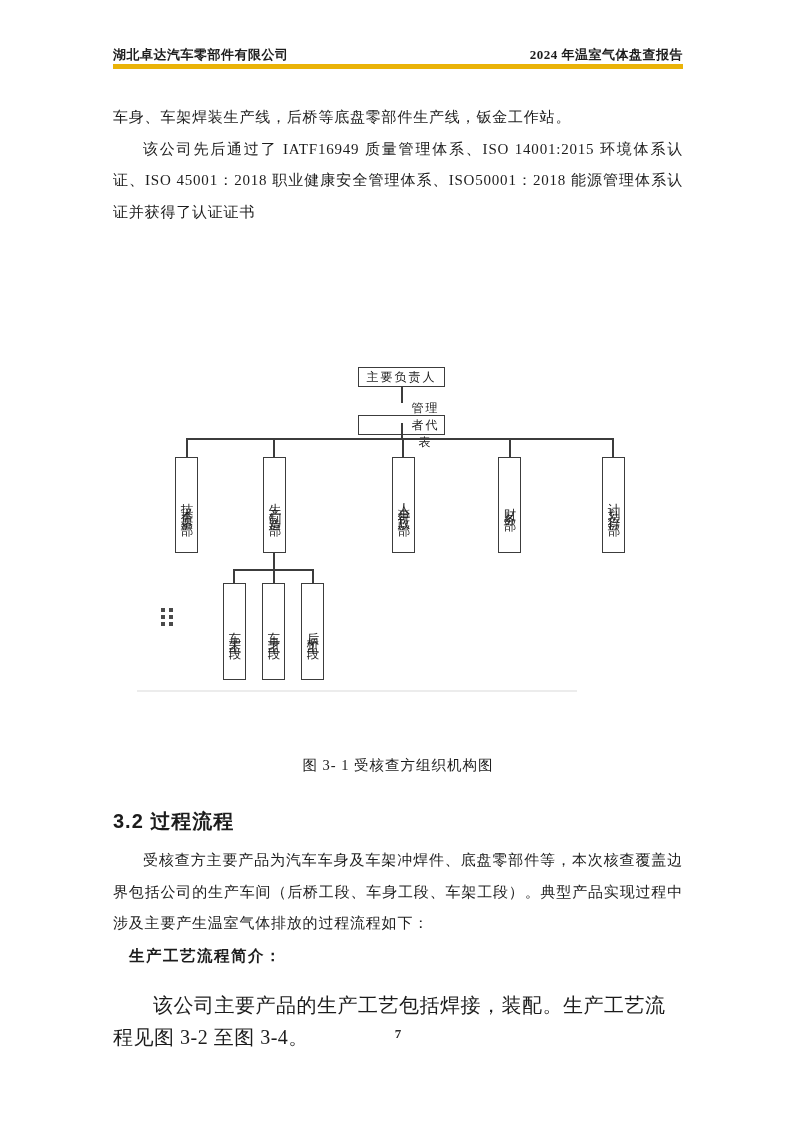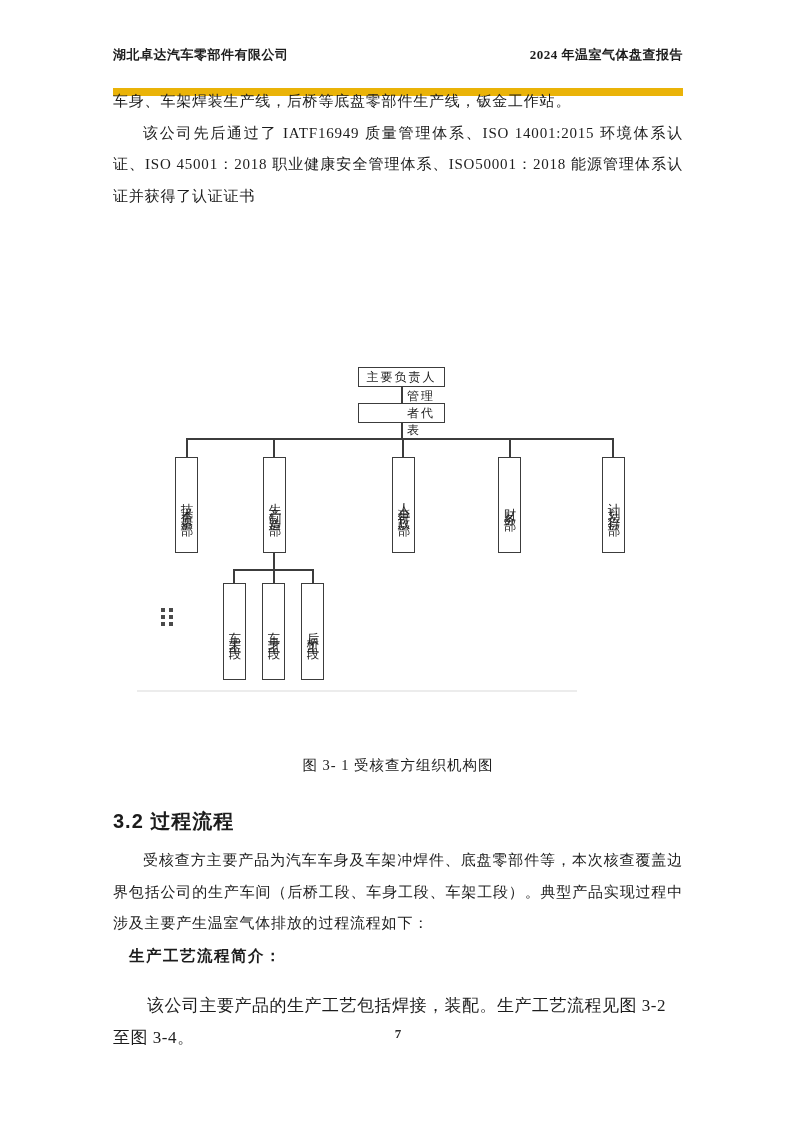--- a/index.html
+++ b/index.html
@@ -4,32 +4,32 @@
 <title>Report Page</title>
 <style>
   html,body{margin:0;padding:0;background:#ffffff;}
   .page{position:relative;width:794px;height:1123px;background:#ffffff;overflow:hidden;
         color:#1c1c1c;font-family:"Liberation Serif","DejaVu Serif",serif;}
   .content{position:absolute;left:113px;top:0;width:570px;height:1123px;}
 
   
   .header{position:absolute;left:0;top:46px;width:570px;display:flex;justify-content:space-between;
           align-items:center;font-size:13px;font-weight:bold;letter-spacing:0.5px;
-          padding-bottom:24px;border-bottom:8px solid #eab308;}
+          padding-bottom:0;border-bottom:5px solid #eab308;}
 
   
-  .bodytext{position:absolute;left:0;top:86px;width:570px;font-size:15px;line-height:31.5px;
+  .bodytext{position:absolute;left:0;top:102px;width:570px;font-size:15px;line-height:31.5px;
             text-align:justify;letter-spacing:0.8px;}
   .bodytext p{margin:0;}
   .indent{text-indent:2em;}
 
   
   .chart{position:absolute;left:0;top:360px;width:570px;height:332px;}
   .hbox{position:absolute;box-sizing:border-box;width:87px;height:20px;border:1.5px solid #3c3c3c;
-        display:flex;align-items:center;justify-content:center;font-size:12px;letter-spacing:2px;}
+        display:flex;align-items:center;justify-content:center;font-size:12px;letter-spacing:2px;text-align:center;}
   .vbox{position:absolute;box-sizing:border-box;border:1.5px solid #3c3c3c;
         writing-mode:vertical-rl;text-orientation:upright;
         display:flex;align-items:center;justify-content:center;font-size:12.5px;letter-spacing:5px;}
   .dept{width:23px;height:96px;top:97px;}
   .sect{width:23px;height:97px;top:223px;}
   .vl{position:absolute;width:1.5px;background:#3c3c3c;}
   .hl{position:absolute;height:1.5px;background:#3c3c3c;}
   .faint{position:absolute;height:2px;background:#ececec;}
   .dots{position:absolute;left:48px;top:248px;display:grid;
         grid-template-columns:repeat(2,4px);grid-auto-rows:4px;gap:3px 4px;}
@@ -37,21 +37,21 @@
 
   .caption{position:absolute;left:0;top:756px;width:570px;text-align:center;
            font-size:14.5px;letter-spacing:1px;}
 
   .h2{position:absolute;left:0;top:800px;font-size:20px;font-weight:bold;letter-spacing:1px;
       font-family:"Liberation Sans","DejaVu Sans",sans-serif;margin-top:8px;}
 
   .p4{position:absolute;left:0;top:845px;width:570px;font-size:15px;line-height:31.5px;
       text-align:justify;letter-spacing:0.8px;text-indent:2em;}
   .sub{position:absolute;left:16px;top:946px;font-size:15.5px;font-weight:bold;letter-spacing:1.5px;}
-  .p5{position:absolute;left:0;top:990px;width:570px;font-size:17px;line-height:31.5px;
+  .p5{position:absolute;left:0;top:990px;width:570px;font-size:20px;line-height:31.5px;
       letter-spacing:0.5px;text-indent:2em;}
   .pagenum{position:absolute;left:0;top:1026px;width:570px;text-align:center;
            font-size:13px;font-weight:bold;color:#2a2a2a;}
 </style>
 </head>
 <body>
 
 <div class="page">
   <div class="content">
 
@@ -62,21 +62,21 @@
 
     <div class="bodytext">
       <p>车身、车架焊装生产线，后桥等底盘零部件生产线，钣金工作站。</p>
       <p class="indent">该公司先后通过了 IATF16949 质量管理体系、ISO 14001:2015 环境体系认证、ISO 45001：2018 职业健康安全管理体系、ISO50001：2018 能源管理体系认证并获得了认证证书</p>
     </div>
 
     <div class="chart">
 
       <div class="hbox" style="left:245px;top:7px;">主要负责人</div>
       <div class="vl" style="left:288px;top:27px;height:16px;"></div>
-      <div class="hbox" style="left:245px;top:43px;padding-left:48px;">管理者代表</div>
+      <div class="hbox" style="left:245px;top:55px;padding-left:48px;">管理者代表</div>
       <div class="vl" style="left:288px;top:63px;height:15px;"></div>
 
       <div class="hl" style="left:73px;top:78px;width:428px;"></div>
       <div class="vl" style="left:73px;top:78px;height:19px;"></div>
       <div class="vl" style="left:160px;top:78px;height:19px;"></div>
       <div class="vl" style="left:289px;top:78px;height:19px;"></div>
       <div class="vl" style="left:396px;top:78px;height:19px;"></div>
       <div class="vl" style="left:499px;top:78px;height:19px;"></div>
 
       <div class="vbox dept" style="left:62px;">技术质量部</div>

